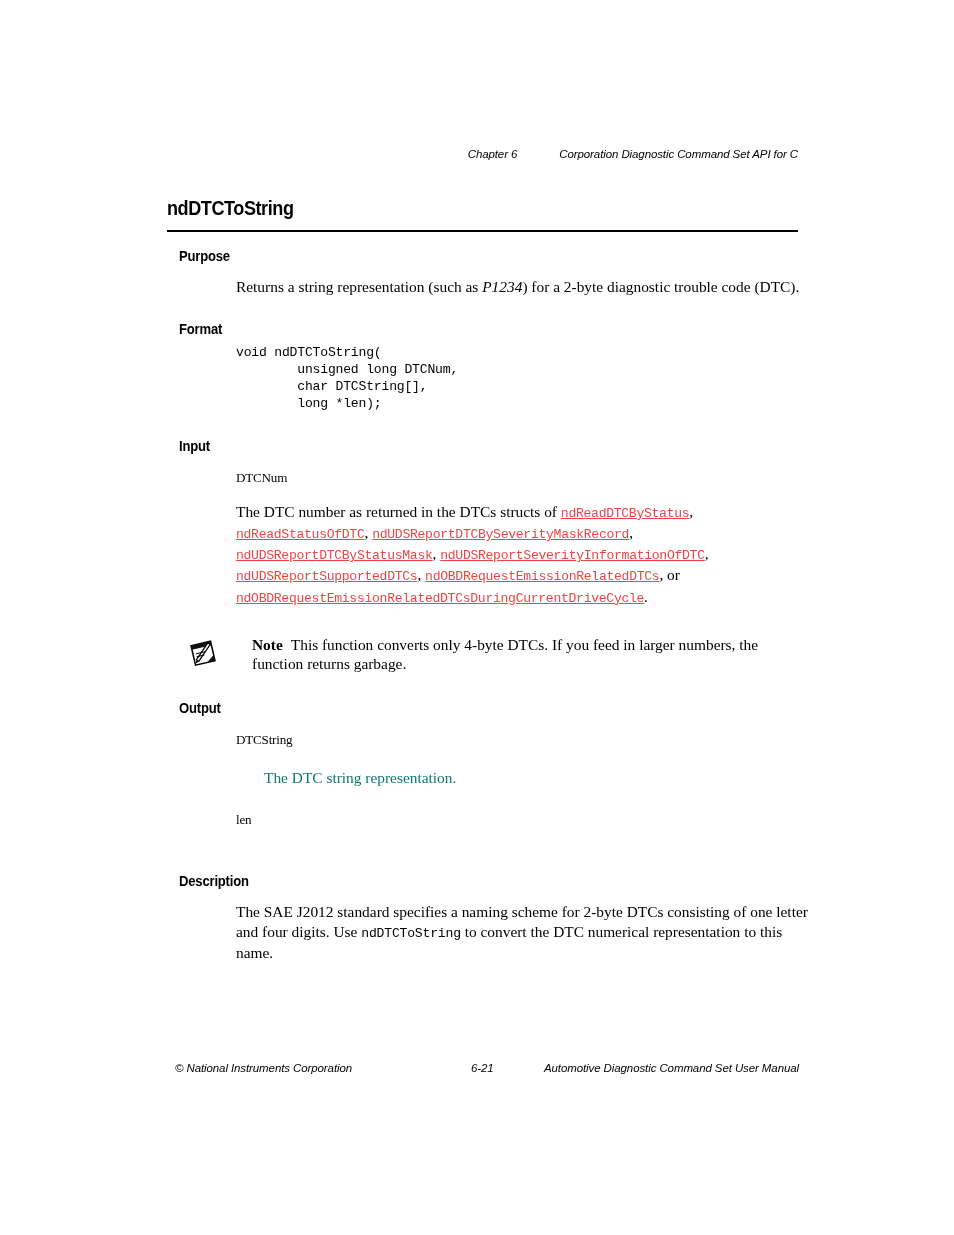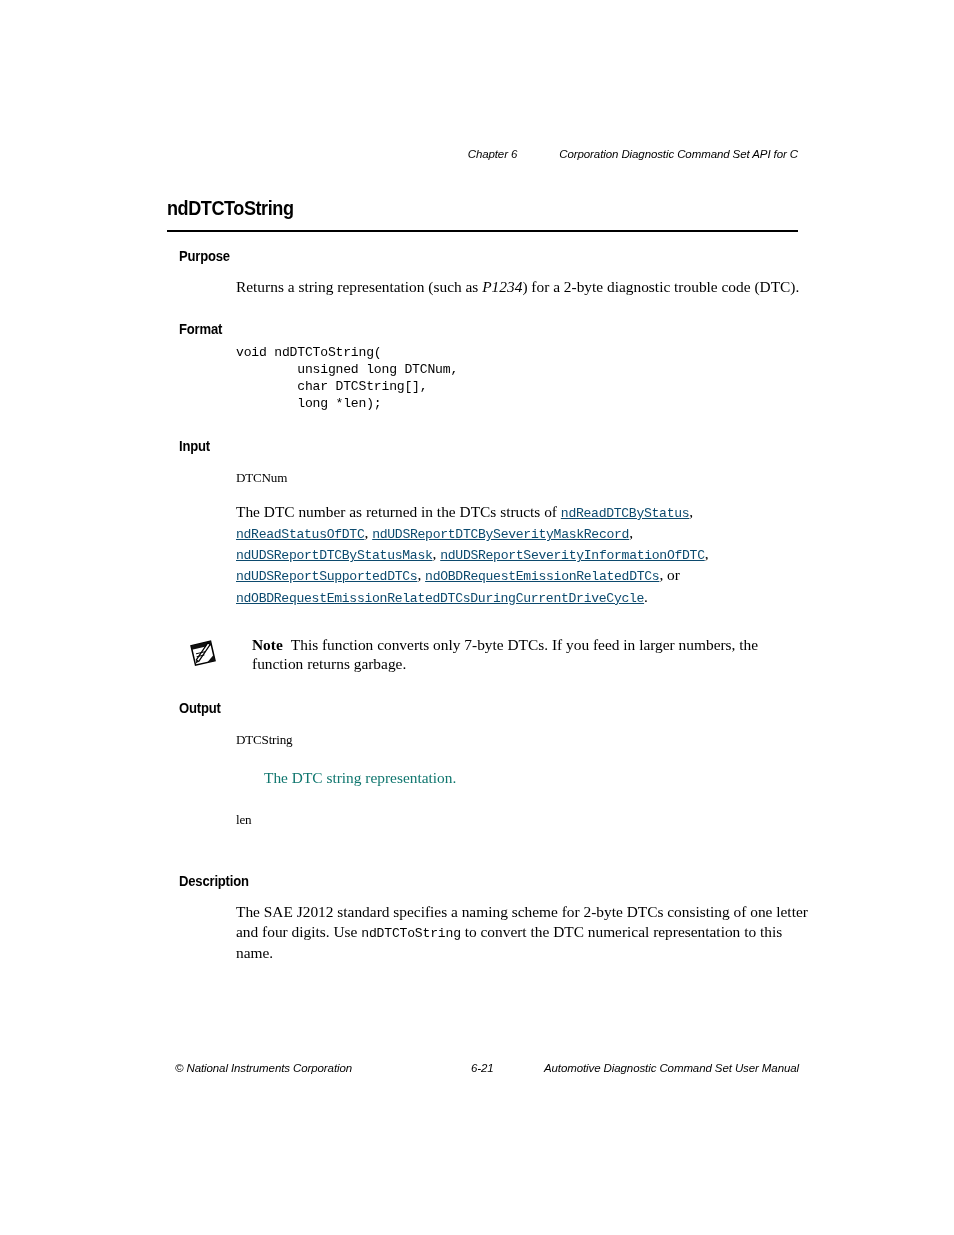--- a/index.html
+++ b/index.html
@@ -127,21 +127,21 @@
     margin-left: 224px;
     font-family: "Liberation Mono", "DejaVu Sans Mono", monospace;
     font-size: 13.1px;
     line-height: 16.9px;
     letter-spacing: -0.2px;
     color: #000;
     white-space: pre;
   }
 
   .xref {
-    color: #0c4a6e;
+    color: #ef4444;
     font-family: "Liberation Mono", "DejaVu Sans Mono", monospace;
     font-size: 13.1px;
     letter-spacing: -0.3px;
   }
 
   em.italic { font-style: italic; }
 
   
   .note-block {
     position: relative;
@@ -246,21 +246,21 @@
 
             <polygon points="9,23 24,9 26,11 11,25" fill="#ffffff" stroke="#000000" stroke-width="1.2"></polygon>
             <polygon points="9,23 11,25 7.5,26.5" fill="#111111"></polygon>
 
             <line x1="10" y1="17" x2="20" y2="17" stroke="#000000" stroke-width="0.9"></line>
             <line x1="10" y1="20" x2="18" y2="20" stroke="#000000" stroke-width="0.9"></line>
           </g>
         </svg>
       </span>
       <div class="note-body">
-        <span class="note-label">Note</span><span>This function converts only 7-byte DTCs. If you feed in larger numbers, the function returns garbage.</span>
+        <span class="note-label">Note</span><span>This function converts only 4-byte DTCs. If you feed in larger numbers, the function returns garbage.</span>
       </div>
     </div>
 
     <div class="sp-6"></div>
 
     <div class="section">
       <h2 class="heading">Output</h2>
       <div class="sp-4"></div>
       <p class="param-name">DTCString</p>
       <div class="sp-2"></div>

